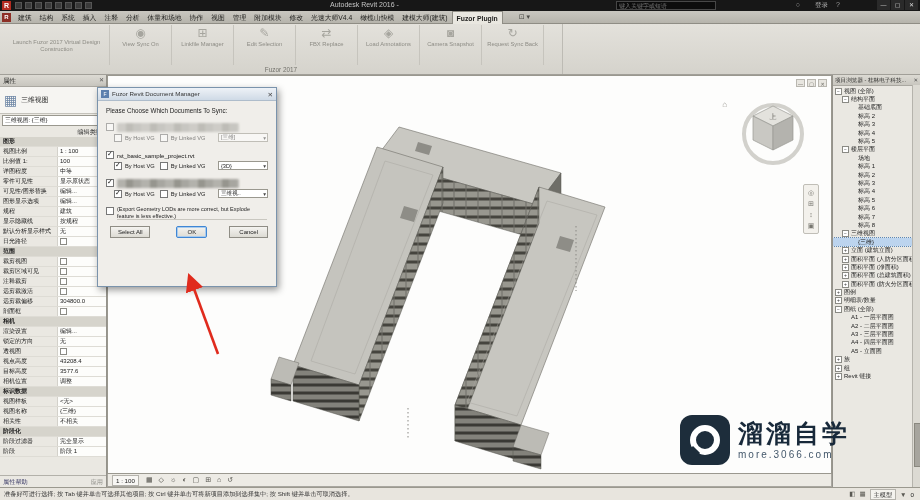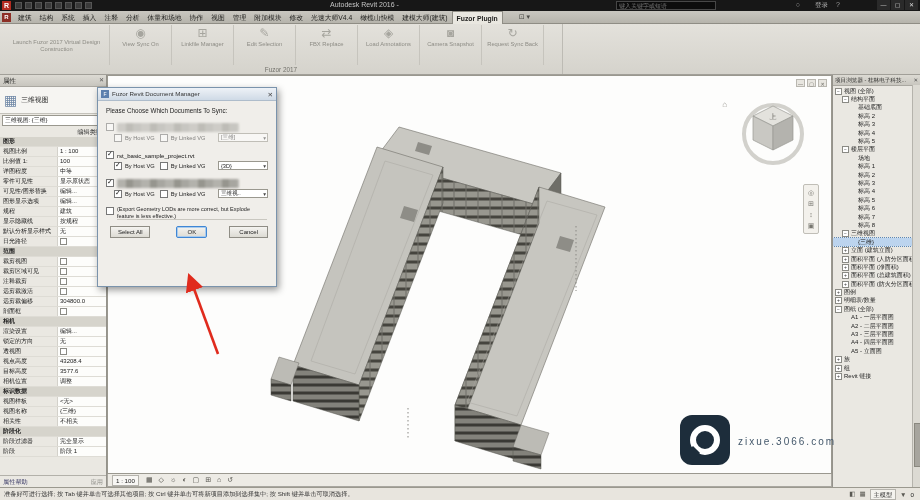--- a/index.html
+++ b/index.html
@@ -825,17 +825,18 @@
       <span class="scount">0</span>
     </span>
   </div>
 
   <div class="watermark">
     <div class="wlogo">
       <div class="wring"></div>
       <div class="wnotch"></div>
     </div>
     <div class="wtext">
-      <div class="wurl">zixue.3066.com</div>
+      <div class="wname">溜溜自学</div>
+      <div class="wurl">more.3066.com</div>
     </div>
   </div>
 
 </div>
 
 </body></html>

